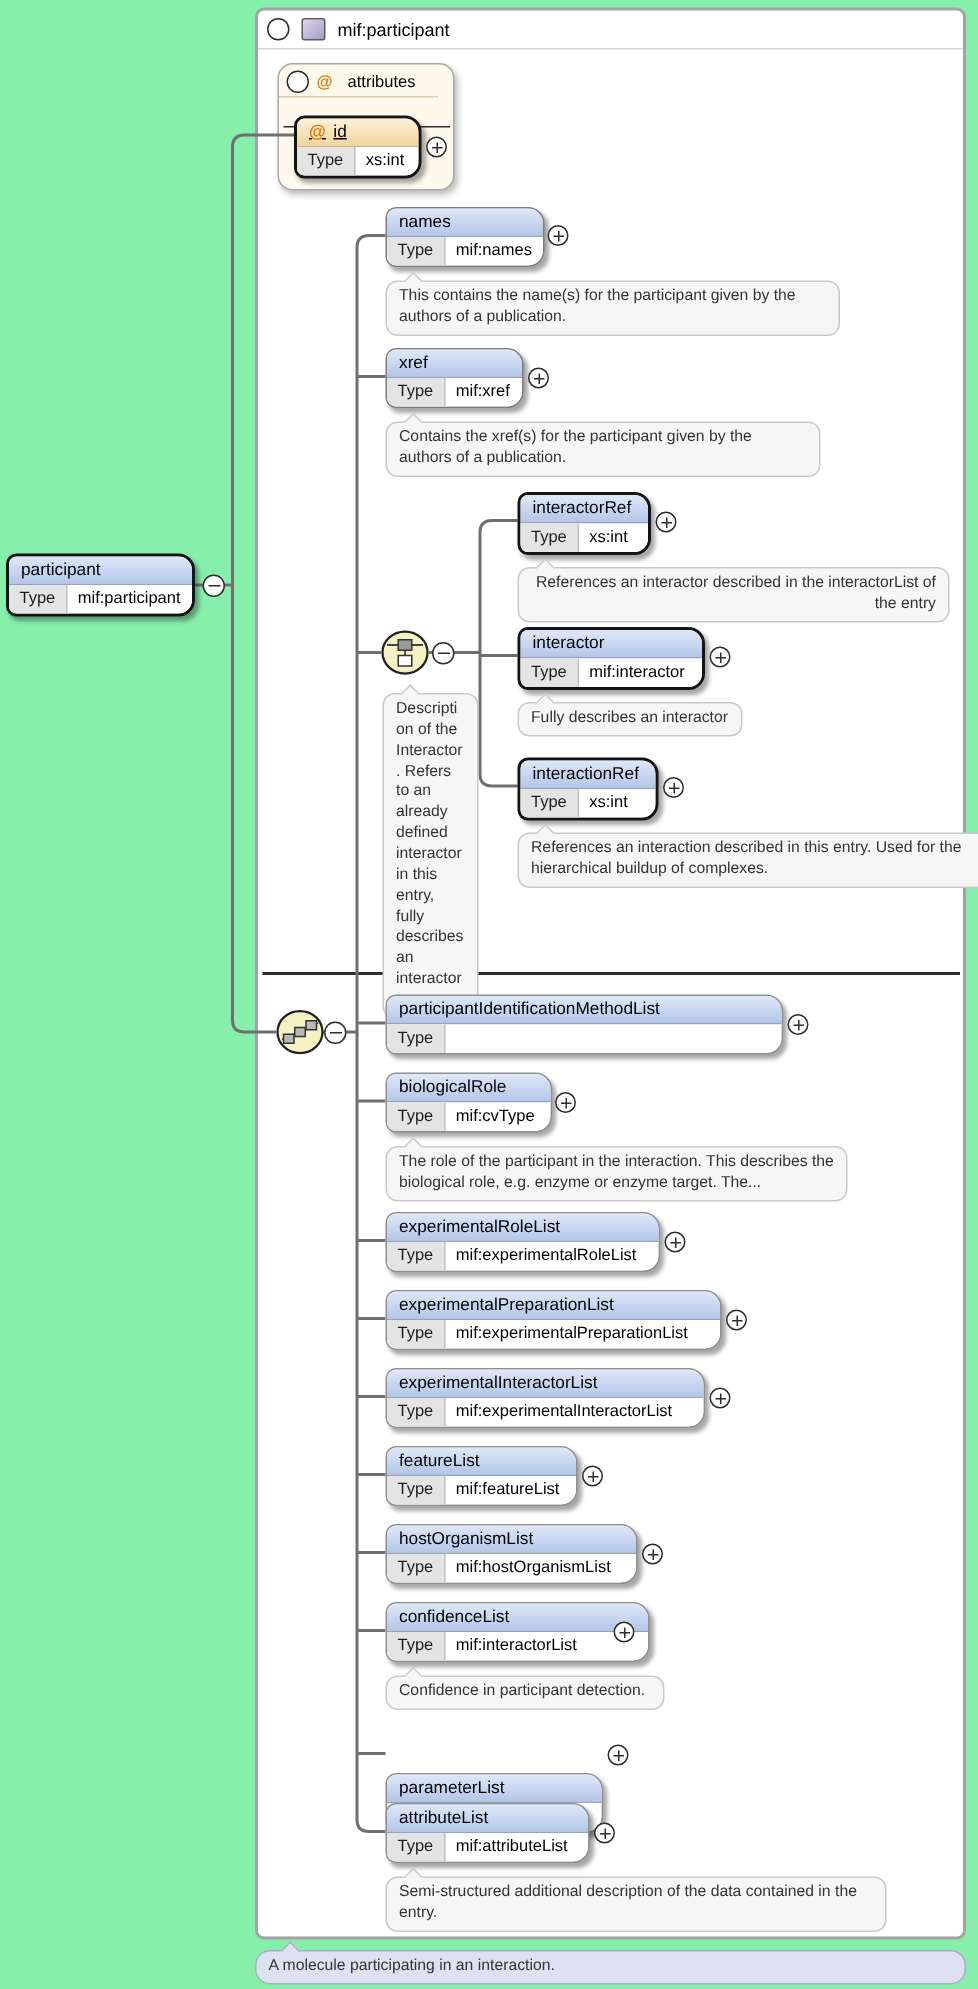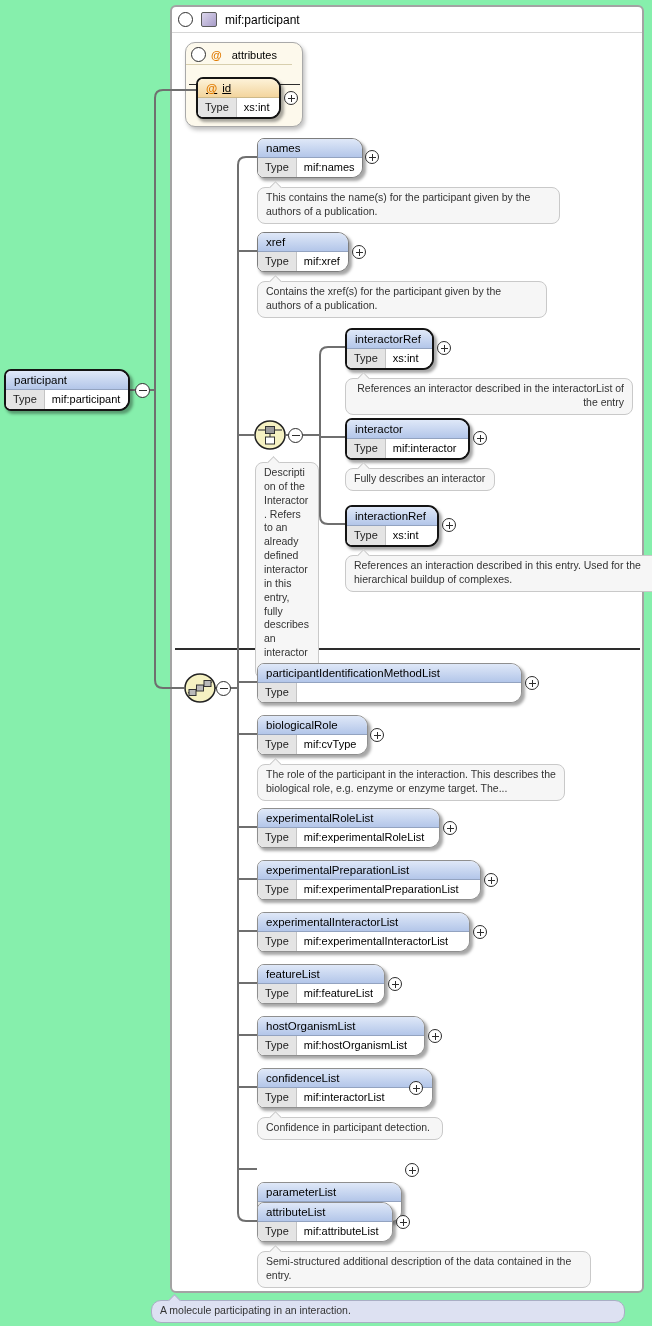--- a/index.html
+++ b/index.html
@@ -264,15 +264,15 @@
   <div class="ebox grayb" style="left:257px;top:1202px;width:136px;">
     <div class="ehead">attributeList</div>
     <div class="ebody">
         <span class="tlabel">Type</span>
         <span class="tval">mif:attributeList</span>
       </div>
   </div>
   <span class="pcircle" style="left:396px;top:1215px;"></span>
   <div class="ann" style="left:257px;top:1251px;width:334px;">Semi-structured additional description of the data contained in the entry.</div>
 
-  <div class="ann footer" style="left:151px;top:1300px;width:474px;">A molecule participating in an interaction.</div>
+  <div class="ann footer" style="left:170px;top:1300px;width:474px;">A molecule participating in an interaction.</div>
 
 </div>
 
 </body></html>

